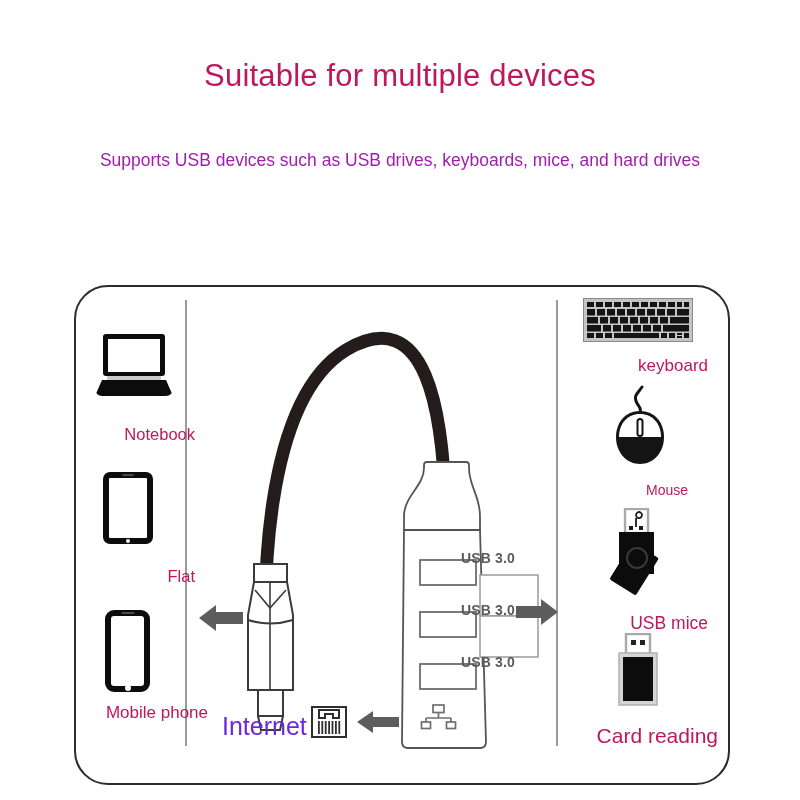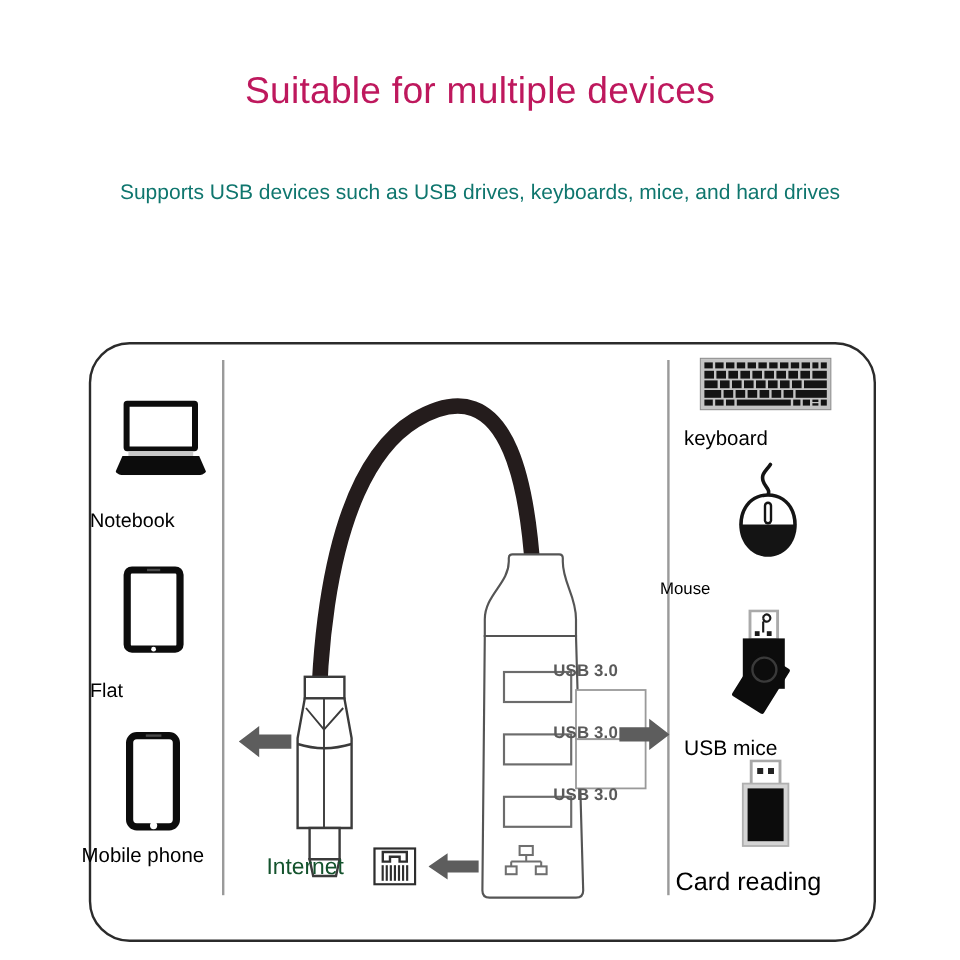--- a/index.html
+++ b/index.html
@@ -28,21 +28,21 @@
     color: #be185d;
     white-space: nowrap;
   }
   .page-subtitle {
     position: absolute;
     left: 0; top: 150px;
     width: 800px;
     text-align: center;
     font-size: 17.5px;
     font-weight: 400;
-    color: #0f766e;
+    color: #a21caf;
     white-space: nowrap;
   }
 
   
   .panel {
     position: absolute;
     left: 74px; top: 285px;
     width: 656px; height: 500px;
     border: 2.2px solid #2b2b2b;
     border-radius: 34px;
@@ -57,23 +57,23 @@
     height: 446px;
   }
   .divider.left  { left: 185px; }
   .divider.right { left: 556px; }
 
   
   .lbl {
     position: absolute;
     font-size: 16.5px;
     font-weight: 400;
-    color: #000000;
+    color: #be185d;
     white-space: nowrap;
-    text-align: left;
+    text-align: right;
   }
 
   
   .laptop {
     position: absolute; left: 95px; top: 334px;
     width: 78px; height: 62px;
   }
   .laptop .screen {
     position: absolute; left: 8px; top: 0;
     width: 62px; height: 42px;
@@ -173,22 +173,22 @@
     color: #5a5a5a;
     letter-spacing: .15px;
     white-space: nowrap;
     margin-left: 40px;
   }
 
   
   .internet-label {
     position: absolute;
     left: 222px; top: 712px;
-    font-size: 19px;
-    color: #14532d;
+    font-size: 25px;
+    color: #6d28d9;
     white-space: nowrap;
   }
   .rj45 {
     position: absolute; left: 311px; top: 706px;
     width: 36px; height: 32px;
   }
 </style>
 </head>
 <body>
 

